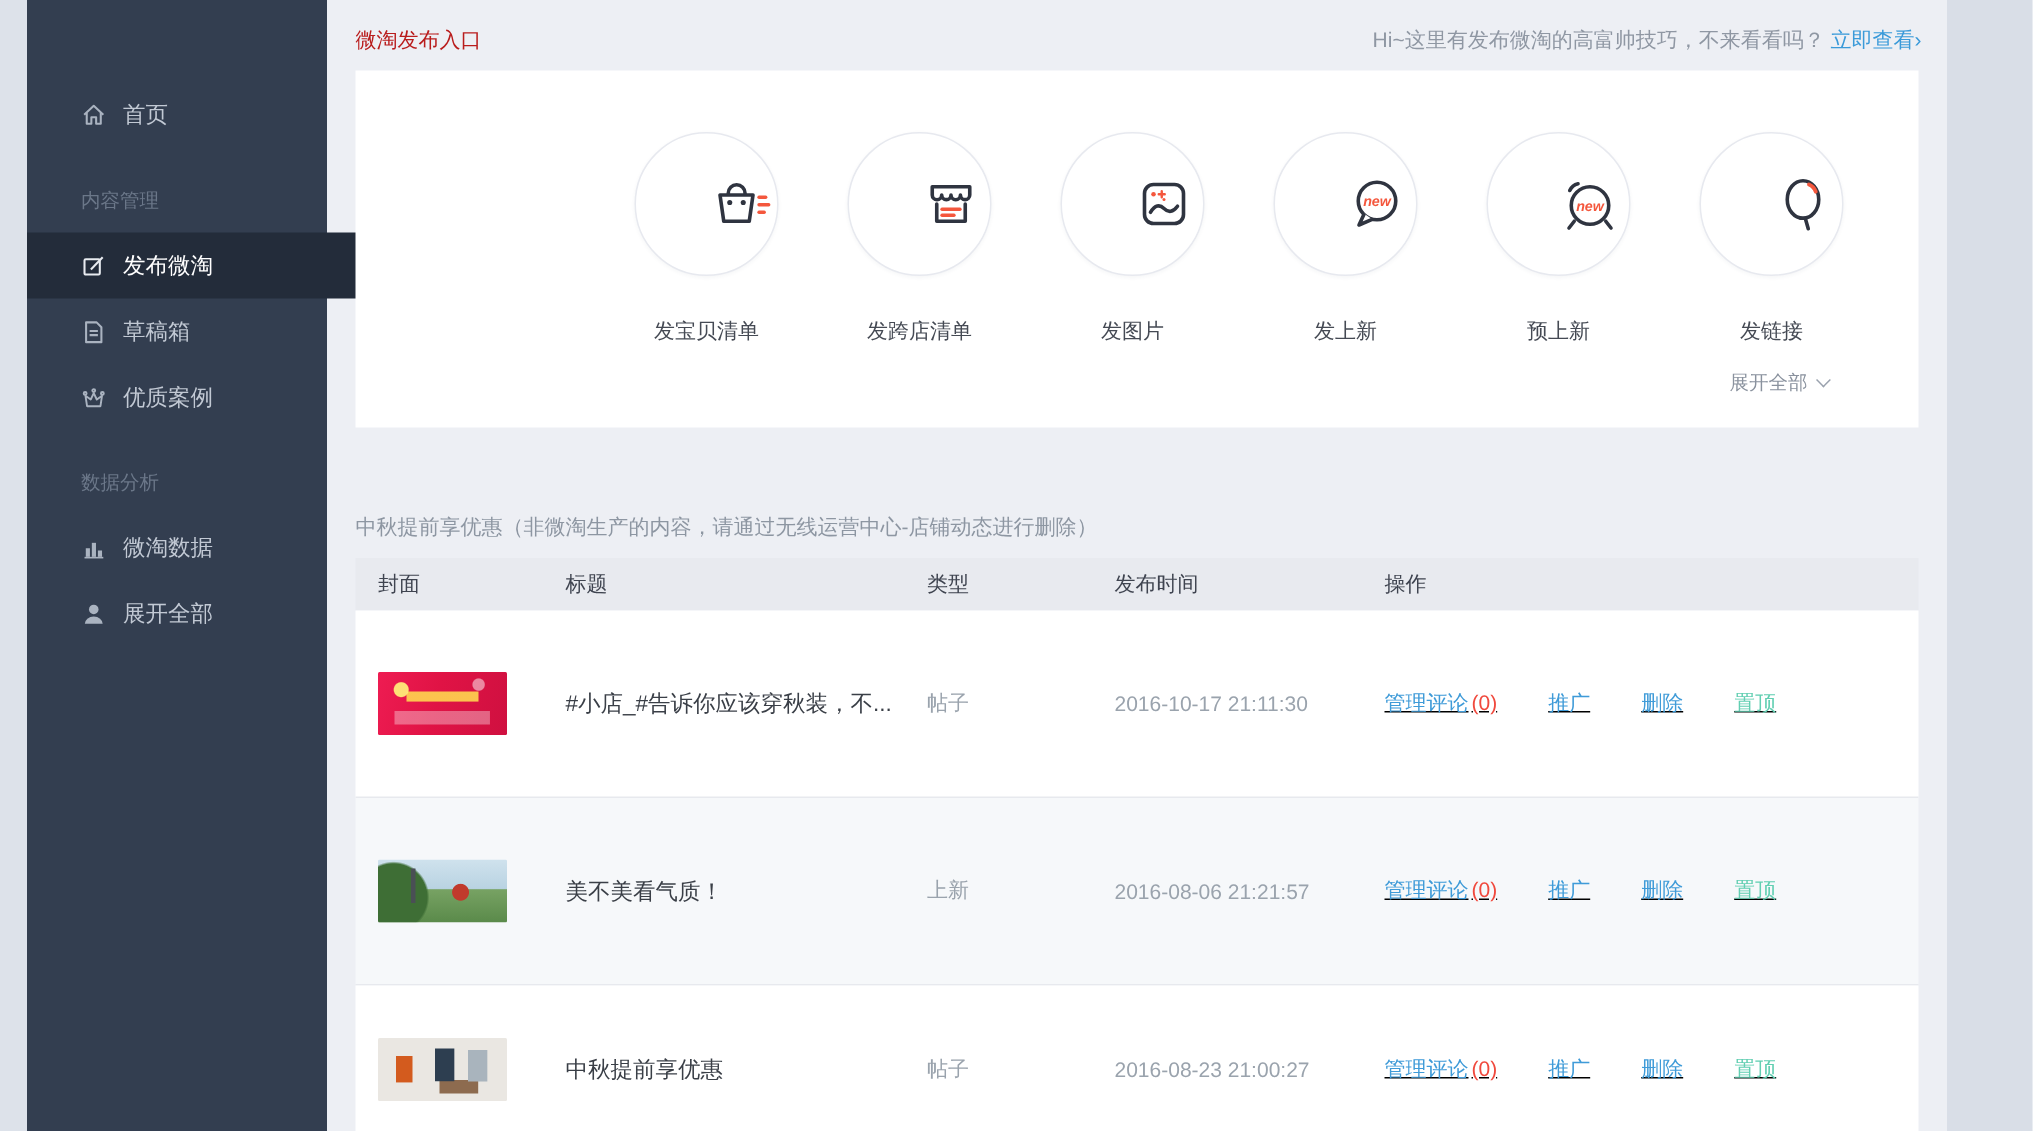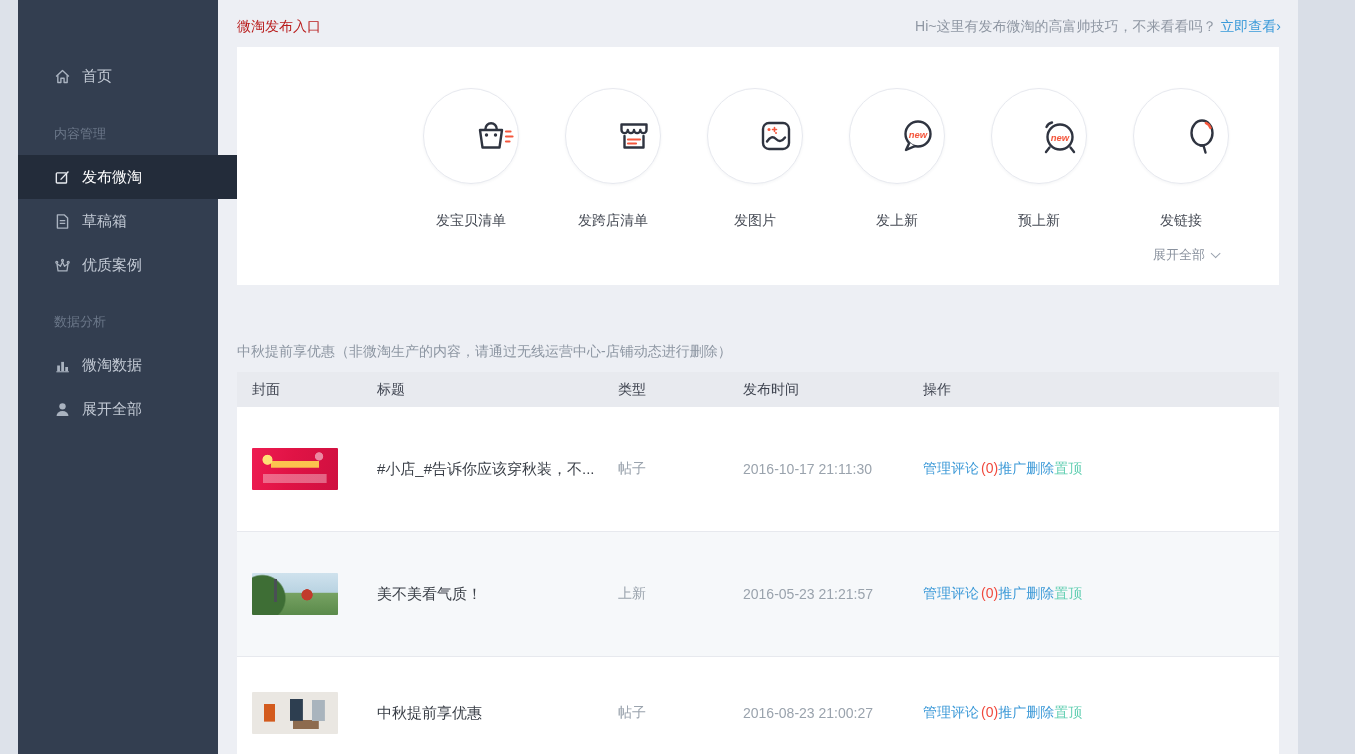--- a/index.html
+++ b/index.html
@@ -60,21 +60,21 @@
       radial-gradient(circle at 12% 60%, #3e6e35 0 28%, transparent 30%),
       linear-gradient(to bottom,#cfe2ed 0%,#b9d3e2 46%,#77a263 48%,#5a8a4a 100%); }
   .thumb-3 { background:
       linear-gradient(#2d3e50,#2d3e50) 52% 35%/15% 52% no-repeat,
       linear-gradient(#d35b1e,#d35b1e) 16% 48%/13% 42% no-repeat,
       linear-gradient(#a9b4bd,#a9b4bd) 82% 38%/15% 50% no-repeat,
       linear-gradient(#8d6b4f,#8d6b4f) 68% 85%/30% 22% no-repeat,
       #eae7e2; }
   .title-cell { font-size:15px; color:#3a3f47; }
   .muted-cell { font-size:14px; color:#9aa3ad; }
-  .actions { display:flex; font-size:14px; white-space:nowrap; }
+  .actions { display:flex; gap:34px; font-size:14px; white-space:nowrap;text-decoration:underline; }
   .actions .lnk { color:#3f9bd8; cursor:pointer; }
   .actions .cnt { color:#f0493d; margin-left:2px; }
   .actions .pin { color:#62cfb2; cursor:pointer; }
 
   svg { display:block; }
 </style>
 </head>
 <body>
 
 <div class="app">
@@ -273,21 +273,21 @@
         <span class="pin">置顶</span>
       </div>
     </div>
 
     <div class="trow tbody-row alt r2">
       <div>
           <div class="thumb thumb-2"></div>
         </div>
       <div class="cell title-cell">美不美看气质！</div>
       <div class="cell muted-cell">上新</div>
-      <div class="cell muted-cell">2016-05-23 21:21:57</div>
+      <div class="cell muted-cell">2016-08-06 21:21:57</div>
       <div class="cell actions">
         <span><span class="lnk">管理评论</span><span class="cnt">(0)</span></span>
         <span class="lnk">推广</span>
         <span class="lnk">删除</span>
         <span class="pin">置顶</span>
       </div>
     </div>
 
     <div class="trow tbody-row r3">
       <div>

